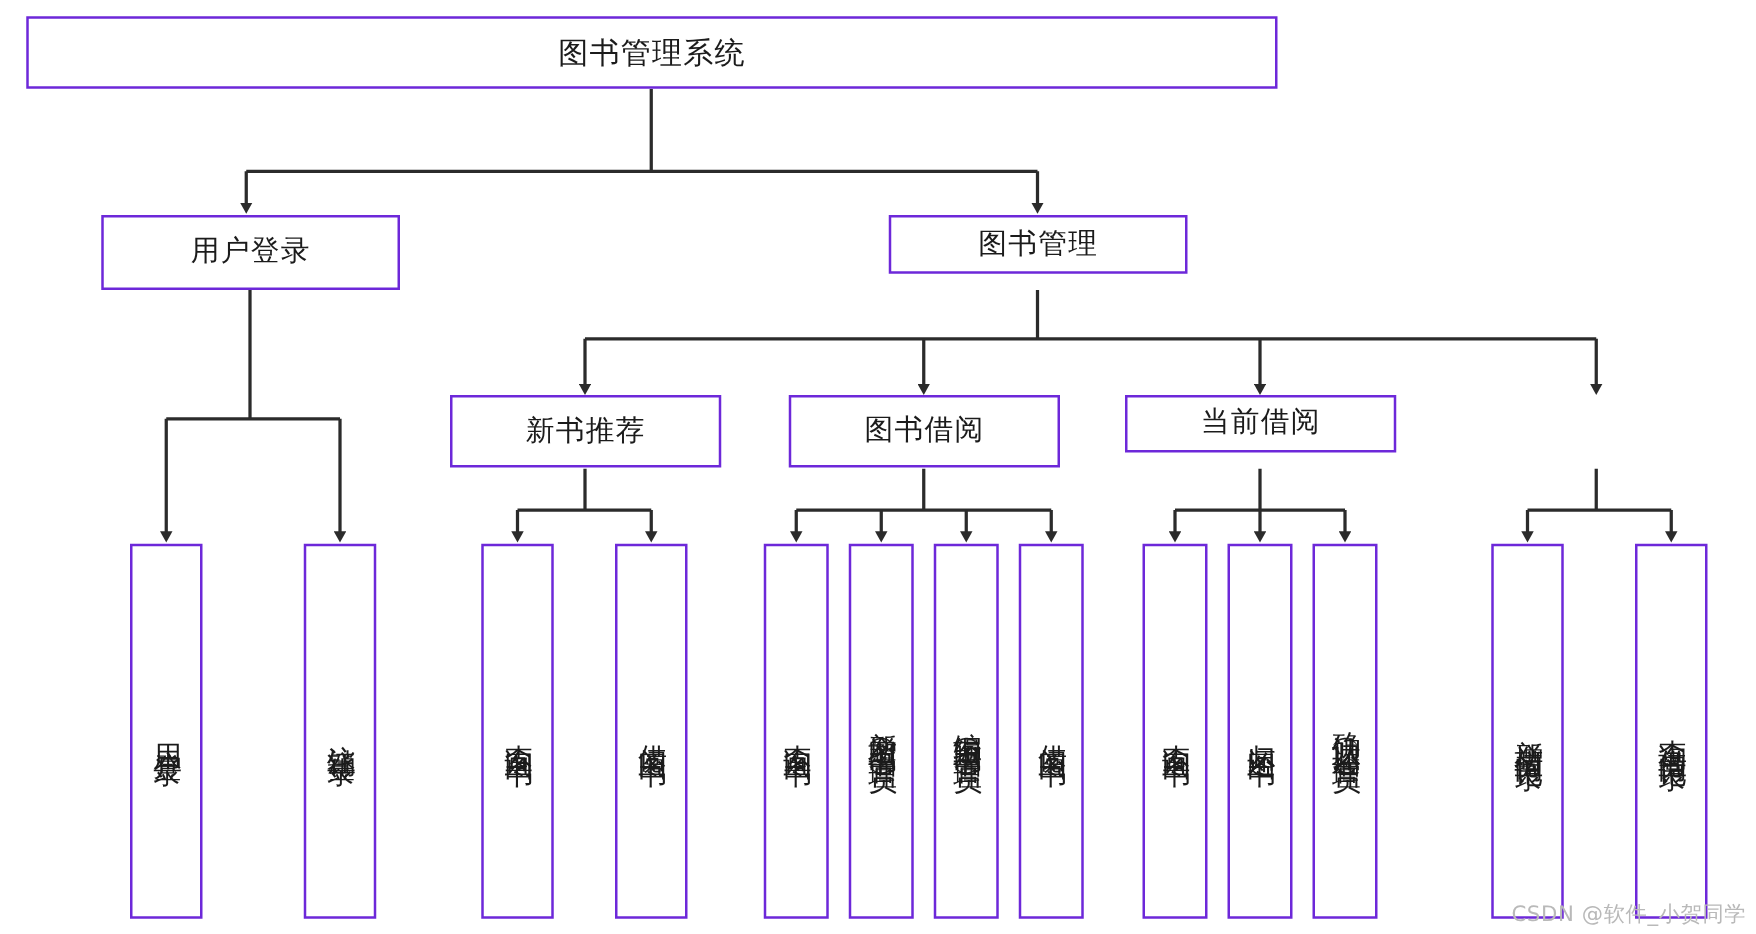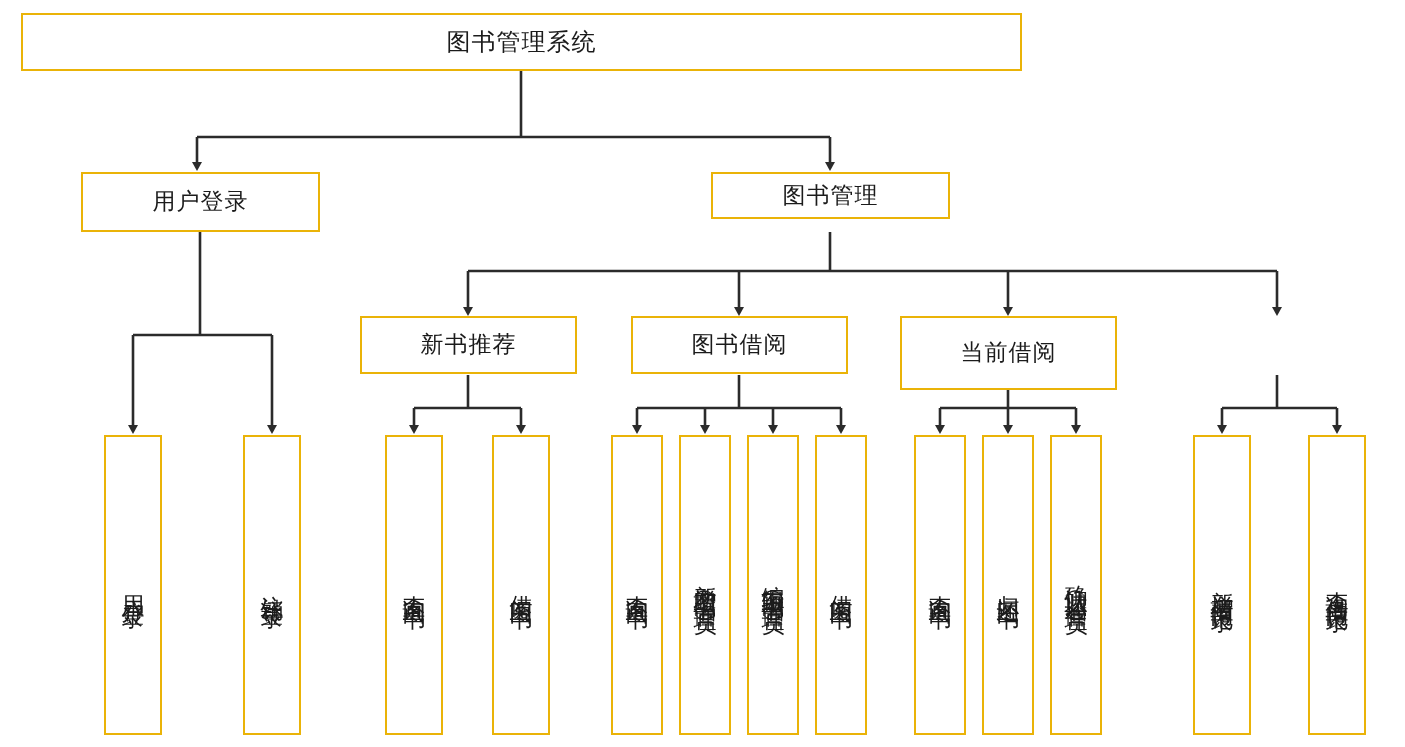--- a/index.html
+++ b/index.html
@@ -20,21 +20,21 @@
   #edge-layer {
     position: absolute;
     left: 0;
     top: 0;
     width: 1405px;
     height: 747px;
   }
   .node {
     position: absolute;
     box-sizing: border-box;
-    border: 2px solid #eab308;
+    border: 2px solid #6d28d9;
     background: #ffffff;
     display: flex;
     align-items: center;
     justify-content: center;
     color: #1b1b1b;
     z-index: 2;
   }
   .node-h {
     font-size: 23px;
     letter-spacing: 1px;
@@ -134,21 +134,21 @@
   <div class="node node-h" style="left:711px; top:172px; width:239px; height:47px;">
     <span>图书管理</span>
   </div>
 
   <div class="node node-h" style="left:360px; top:316px; width:217px; height:58px;font-family:Liberation Serif, serif;">
     <span>新书推荐</span>
   </div>
   <div class="node node-h" style="left:631px; top:316px; width:217px; height:58px;">
     <span>图书借阅</span>
   </div>
-  <div class="node node-h" style="left:900px; top:316px; width:217px; height:74px;">
+  <div class="node node-h" style="left:900px; top:316px; width:217px; height:46px;">
     <span>当前借阅</span>
   </div>
 
   <div class="node node-v" style="left:104px; top:435px; width:58px; height:300px;">
     <span>用户登录</span>
   </div>
   <div class="node node-v" style="left:243px; top:435px; width:58px; height:300px;">
     <span>注销登录</span>
   </div>
 
@@ -182,14 +182,15 @@
     <span>确认归还（管理员）</span>
   </div>
 
   <div class="node node-v" style="left:1193px; top:435px; width:58px; height:300px;">
     <span>新增借阅记录</span>
   </div>
   <div class="node node-v" style="left:1308px; top:435px; width:58px; height:300px;">
     <span>查询借阅记录</span>
   </div>
 
+  <div id="watermark">CSDN @软件_小贺同学</div>
 
 </div>
 
 </body></html>

